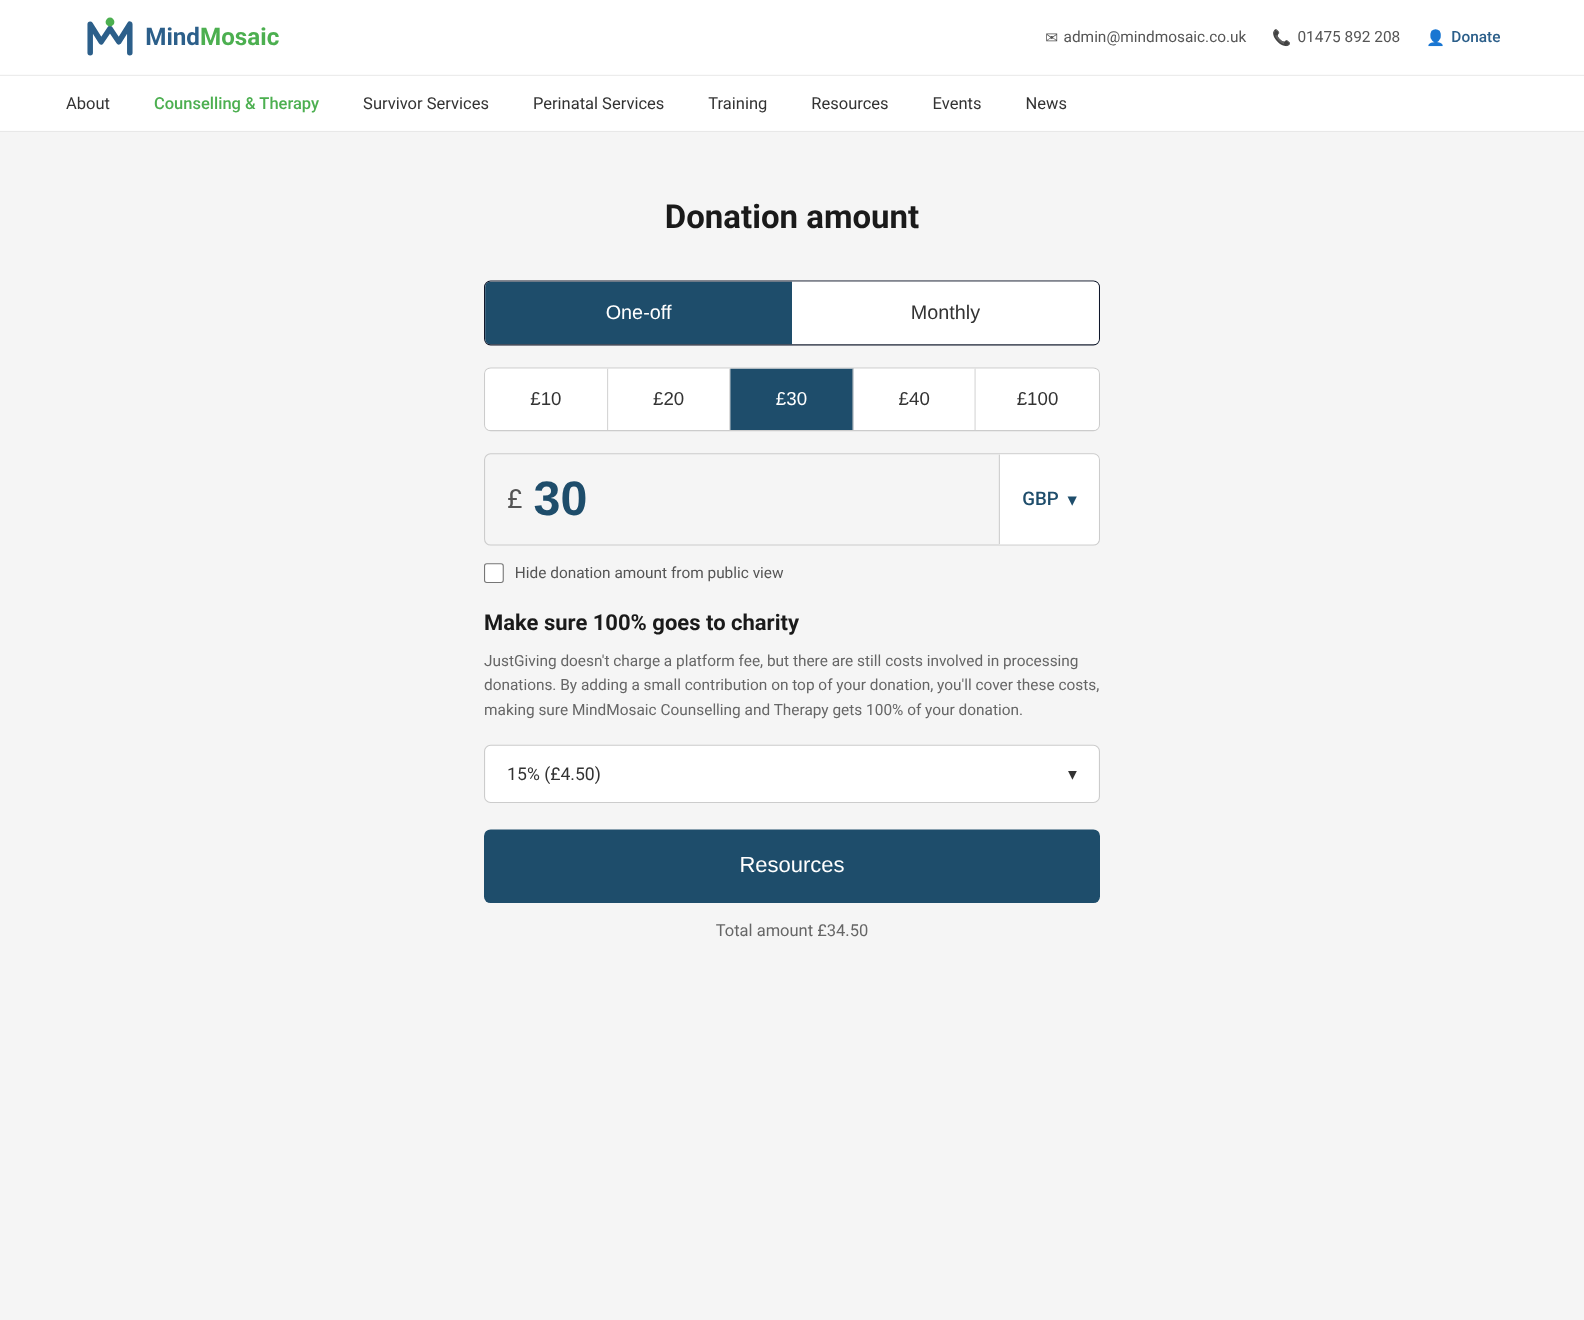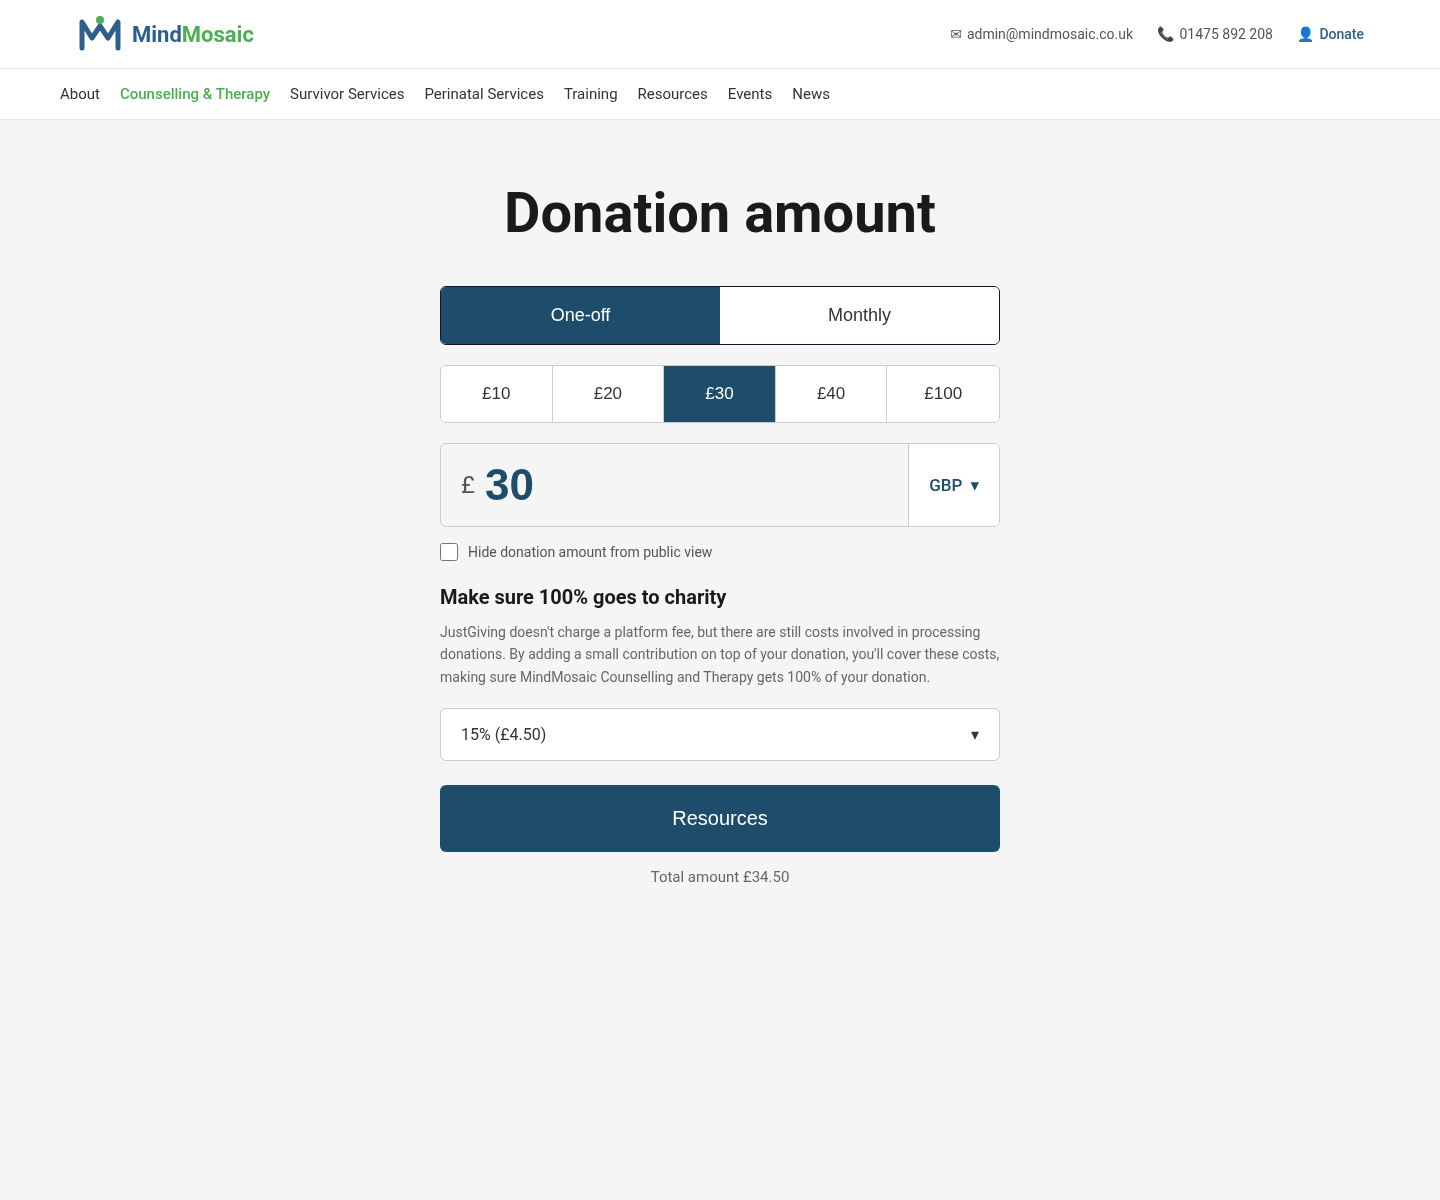--- a/index.html
+++ b/index.html
@@ -46,41 +46,41 @@
     .header-right .donate-link {
       color: #2c5f8a;
       font-weight: 500;
     }
     .nav-bar {
       background: #fff;
       border-bottom: 1px solid #e8e8e8;
       padding: 0 60px;
       display: flex;
       align-items: center;
-      gap: 20px;
+      gap: 40px;
     }
     .nav-item {
       padding: 16px 0;
       font-size: 15px;
       color: #333;
       text-decoration: none;
       cursor: pointer;
       white-space: nowrap;
     }
     .nav-item.active { color: #4caf50; font-weight: 500; }
 
     
     .main-content {
       max-width: 600px;
       margin: 60px auto;
       padding: 0 20px;
     }
     .page-title {
       text-align: center;
-      font-size: 56px;
+      font-size: 30px;
       font-weight: 700;
       color: #1a1a1a;
       margin-bottom: 40px;
     }
 
     
     .donation-type-toggle {
       display: flex;
       border: 1px solid #0f172a;
       border-radius: 6px;

